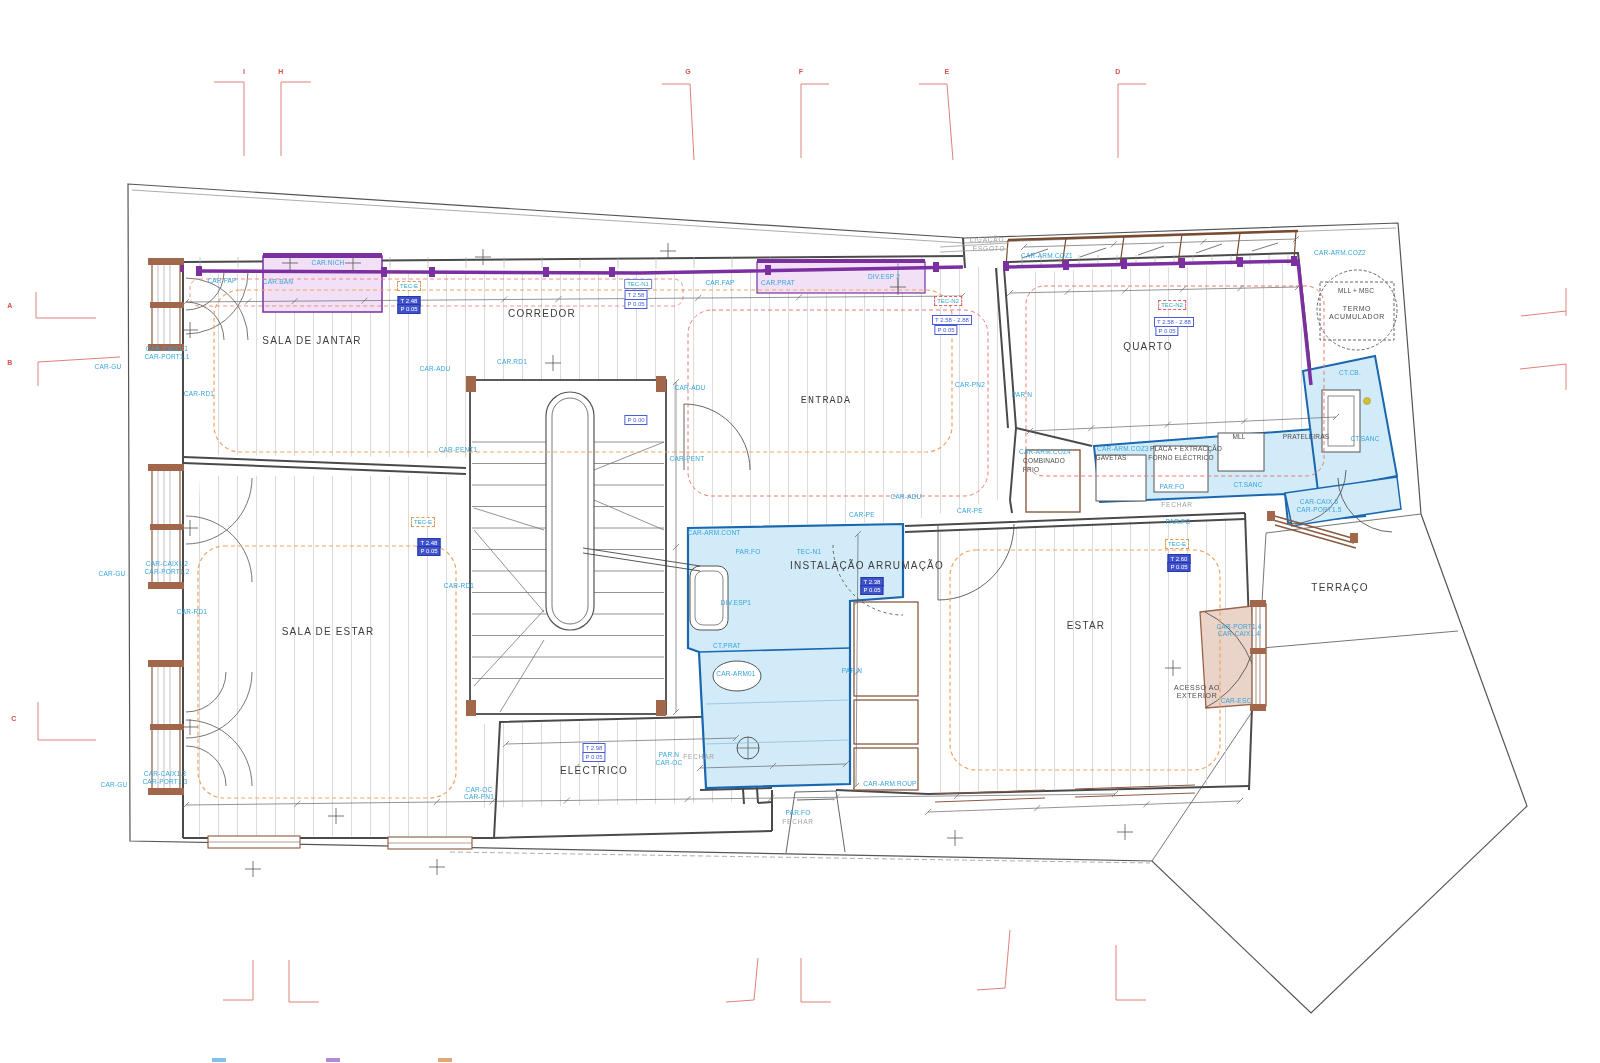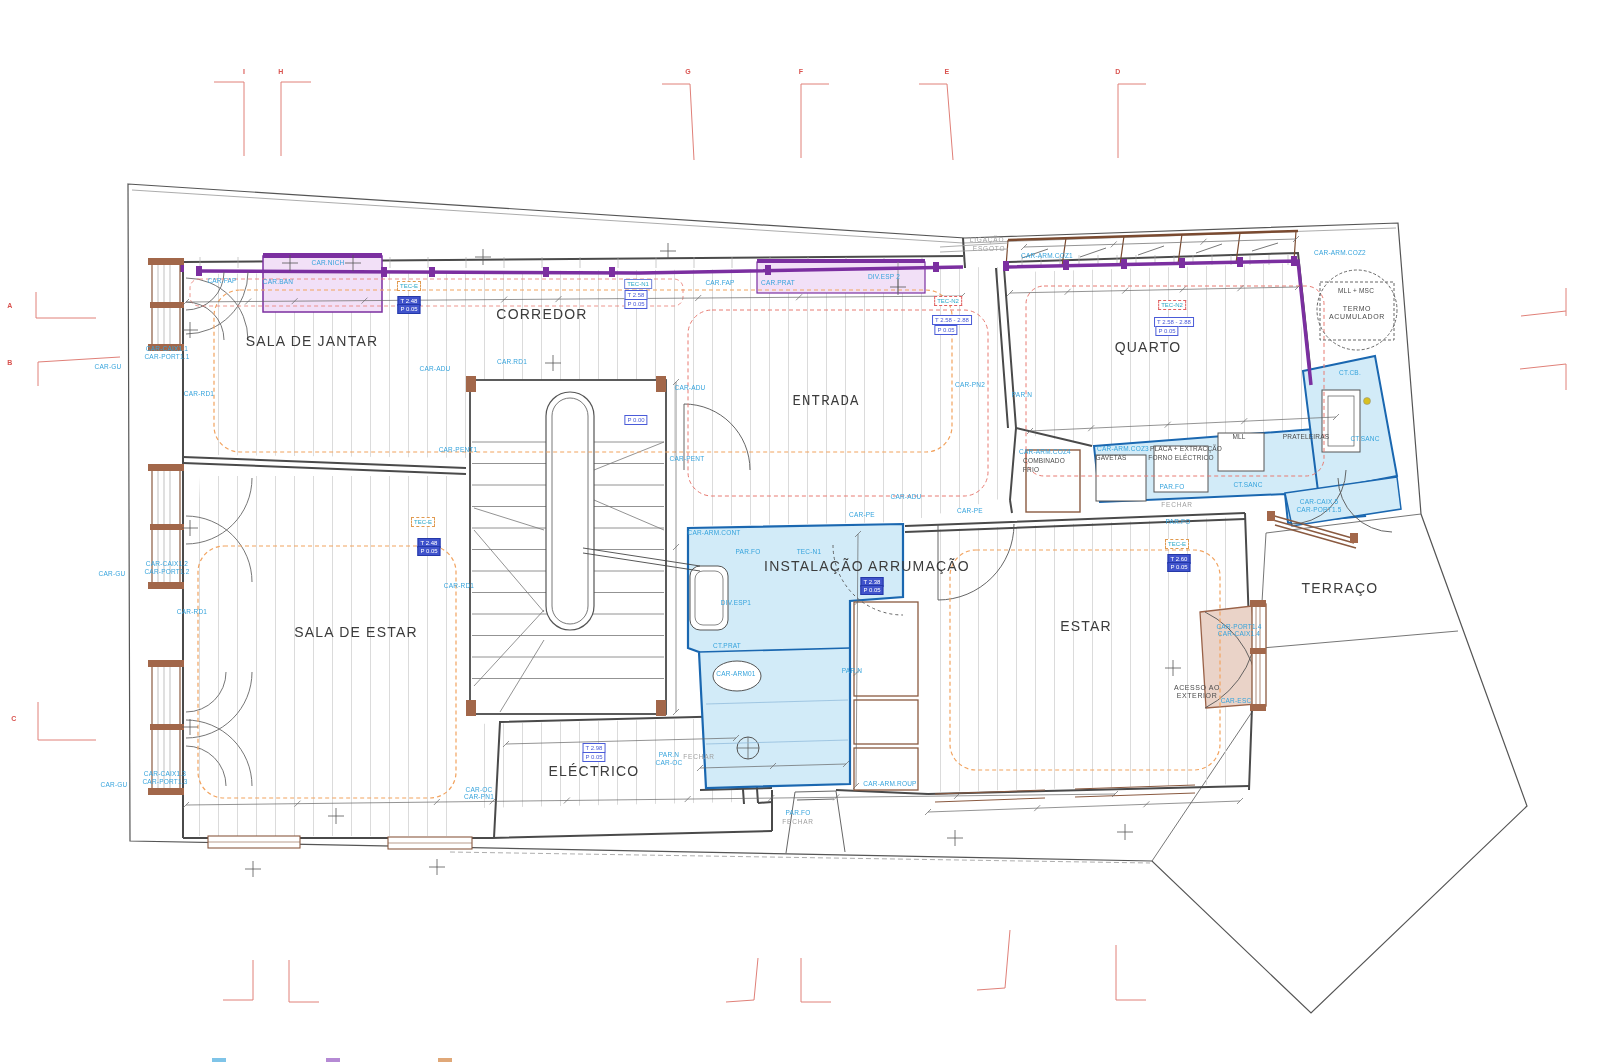--- a/index.html
+++ b/index.html
@@ -2,21 +2,21 @@
 <html><head>
 <meta charset="utf-8">
 <style>
   html,body{margin:0;padding:0;background:#ffffff;}
   #plan{position:relative;width:1600px;height:1063px;background:#fff;overflow:hidden;
         font-family:"Liberation Sans", sans-serif;}
   #linework{position:absolute;left:0;top:0;}
   #labels-layer{position:absolute;left:0;top:0;width:100%;height:100%;pointer-events:none;}
   .lbl{position:absolute;transform:translate(-50%,-50%);white-space:pre-line;text-align:center;
        line-height:1.15;font-size:6.5px;letter-spacing:.2px;}
-  .k-room{font-size:14px;color:#3c3c3c;letter-spacing:1.2px;}
+  .k-room{font-size:10px;color:#3c3c3c;letter-spacing:1.2px;}
   .k-rs{font-size:7px;color:#4a4a4a;letter-spacing:.6px;}
   .k-c{color:#35a3dc;}
   .k-ds{color:#4a4a4a;}
   .k-g{color:#9e9e9e;letter-spacing:.8px;}
   .k-letter{color:#d9534f;font-size:7px;font-weight:bold;}
   .box{position:absolute;transform:translate(-50%,-50%);font-size:6px;line-height:1;
        padding:1px 2px;white-space:nowrap;background:#fff;}
   .b-tec{border:1px dashed #e09a50;color:#2aa8c8;}
   .b-n1{border:1px solid #7080d8;color:#2aa8c8;}
   .b-n2{border:1px dashed #e06060;color:#2aa8c8;}
@@ -394,21 +394,21 @@
     <path d="M1010,930 L1005,988 M977,990 L1005,988"></path>
     <path d="M1116,945 V1000 M1116,1000 H1146"></path>
   </g>
 </svg>
 
 <div id="labels-layer">
       <div class="lbl k-room" style="left: 312px; top: 341px;">SALA DE JANTAR</div>
       <div class="lbl k-room" style="left: 542px; top: 314px;">CORREDOR</div>
       <div class="lbl k-room" style="left: 826px; top: 401px; font-family: Liberation Mono, monospace;">ENTRADA</div>
       <div class="lbl k-room" style="left: 1148px; top: 347px;">QUARTO</div>
-      <div class="lbl k-room" style="left: 356px; top: 632px;">SALA DE ESTAR</div>
+      <div class="lbl k-room" style="left: 328px; top: 632px;">SALA DE ESTAR</div>
       <div class="lbl k-room" style="left: 867px; top: 566px;">INSTALAÇÃO ARRUMAÇÃO</div>
       <div class="lbl k-room" style="left: 1086px; top: 626px;">ESTAR</div>
       <div class="lbl k-room" style="left: 594px; top: 771px;">ELÉCTRICO</div>
       <div class="lbl k-room" style="left: 1340px; top: 588px;">TERRAÇO</div>
       <div class="lbl k-rs" style="left: 1197px; top: 692px;">ACESSO AO
 EXTERIOR</div>
       <div class="lbl k-rs" style="left: 1357px; top: 313px;">TERMO
 ACUMULADOR</div>
       <div class="lbl k-ds" style="left: 1356px; top: 291px;">MLL + MSC</div>
       <div class="lbl k-c" style="left: 222px; top: 281px;">CAR.FAP</div>

